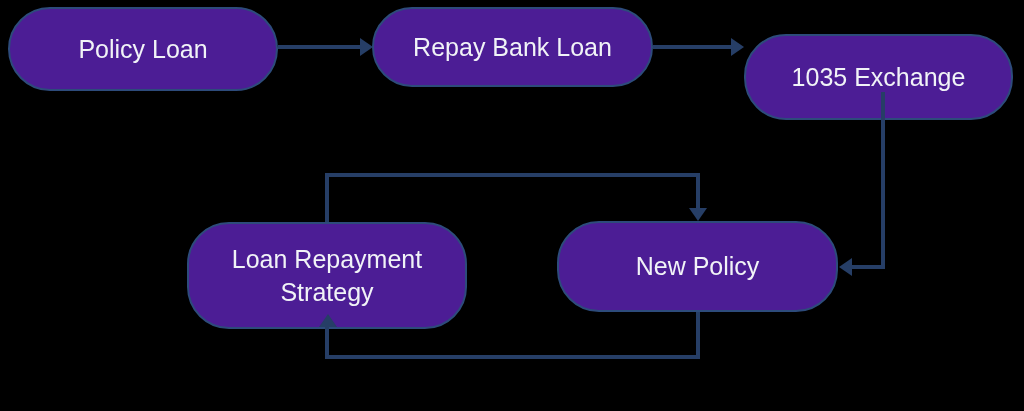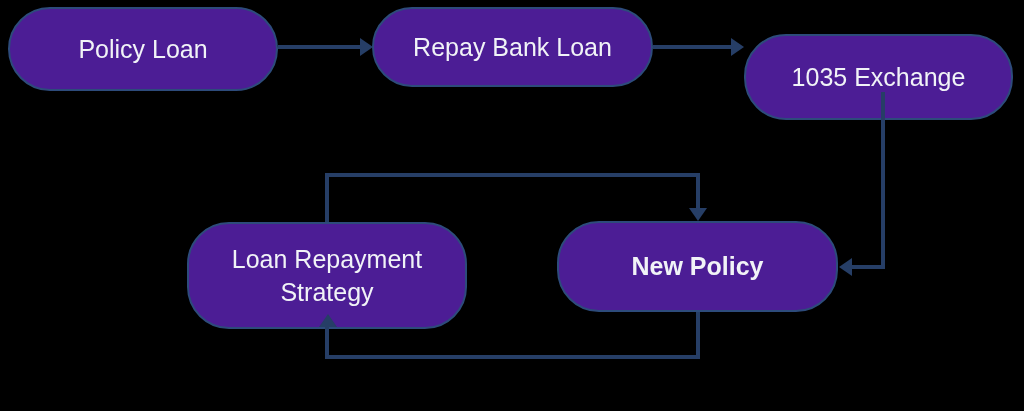--- a/index.html
+++ b/index.html
@@ -36,21 +36,21 @@
   .arr.right { border-top: 9px solid transparent; border-bottom: 9px solid transparent; border-left: 13px solid #263e66; }
   .arr.left  { border-top: 9px solid transparent; border-bottom: 9px solid transparent; border-right: 13px solid #263e66; }
   .arr.down  { border-left: 9px solid transparent; border-right: 9px solid transparent; border-top: 13px solid #263e66; }
   .arr.up    { border-left: 9px solid transparent; border-right: 9px solid transparent; border-bottom: 13px solid #263e66; }
 
   
   #n-policy-loan            { left: 8px;   top: 7px;   width: 270px; height: 84px; }
   #n-repay-bank-loan        { left: 372px; top: 7px;   width: 281px; height: 80px; }
   #n-1035-exchange          { left: 744px; top: 6px;   width: 269px; height: 86px; margin-top: 28px; }
   #n-loan-repayment-strategy{ left: 187px; top: 222px; width: 280px; height: 107px; }
-  #n-new-policy             { left: 557px; top: 221px; width: 281px; height: 91px; font-weight: bold; }
+  #n-new-policy             { left: 557px; top: 221px; width: 281px; height: 91px; }
 </style>
 </head>
 <body>
 
 <div class="canvas">
 
   <div class="node" id="n-policy-loan">
     <span>Policy Loan</span>
   </div>
   <div class="node" id="n-repay-bank-loan">

